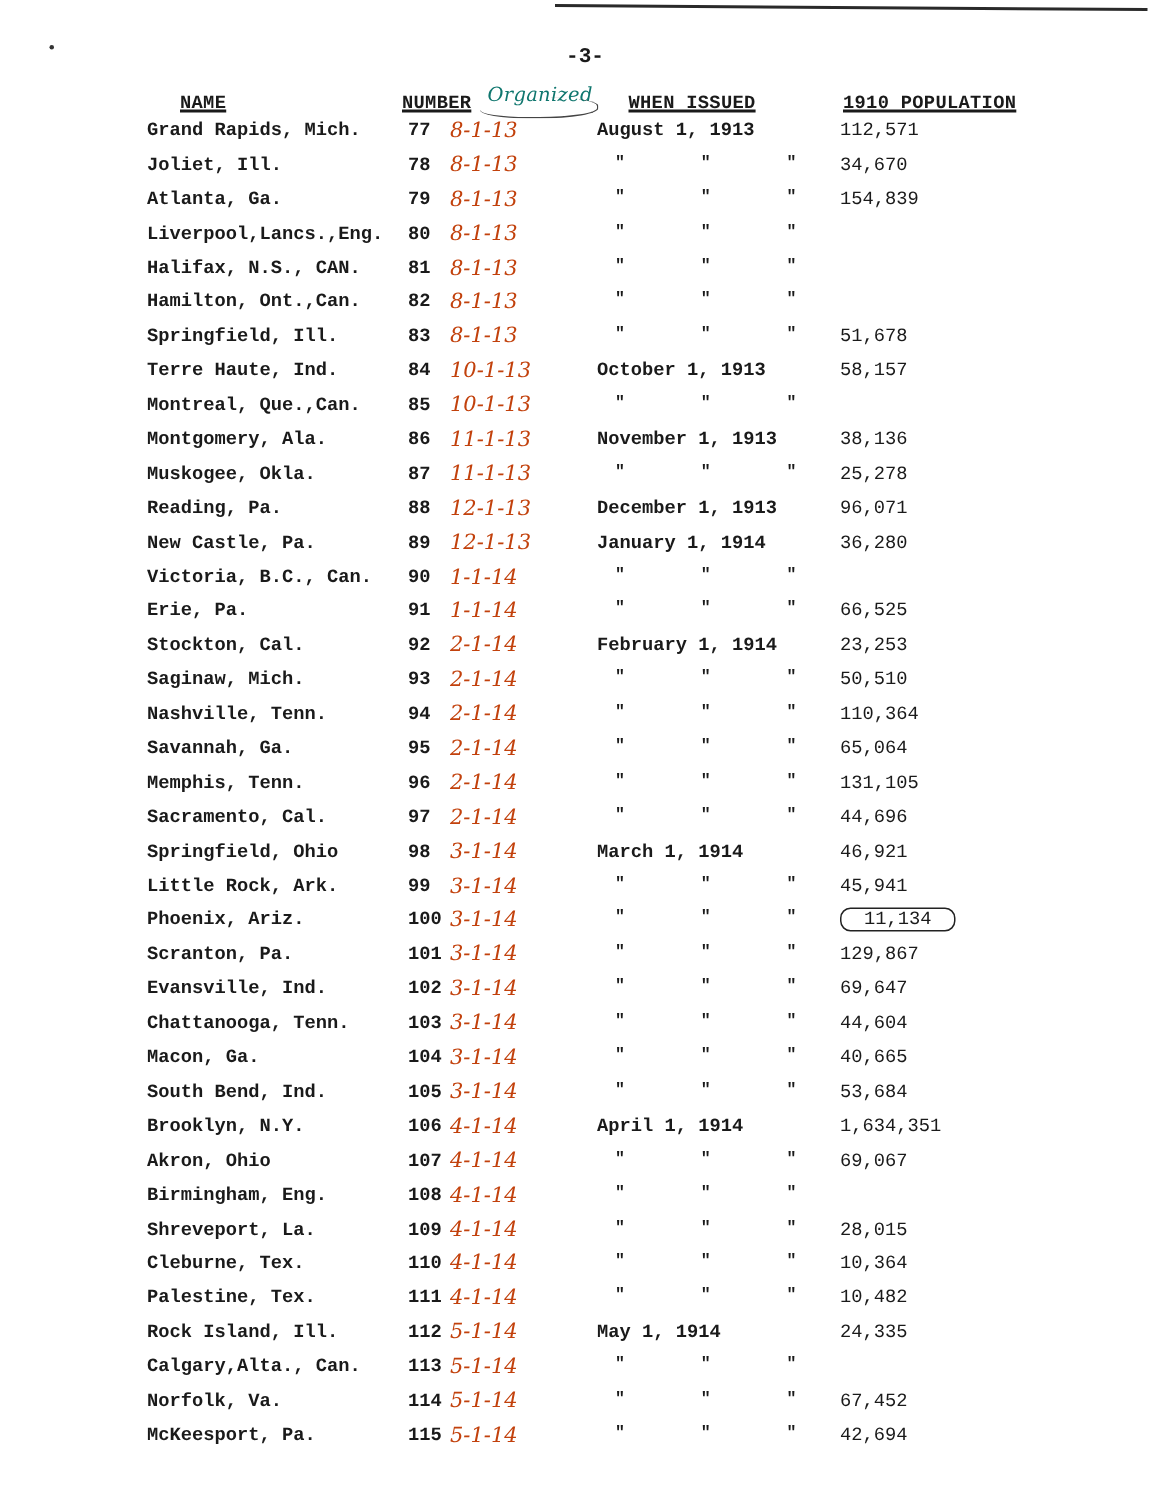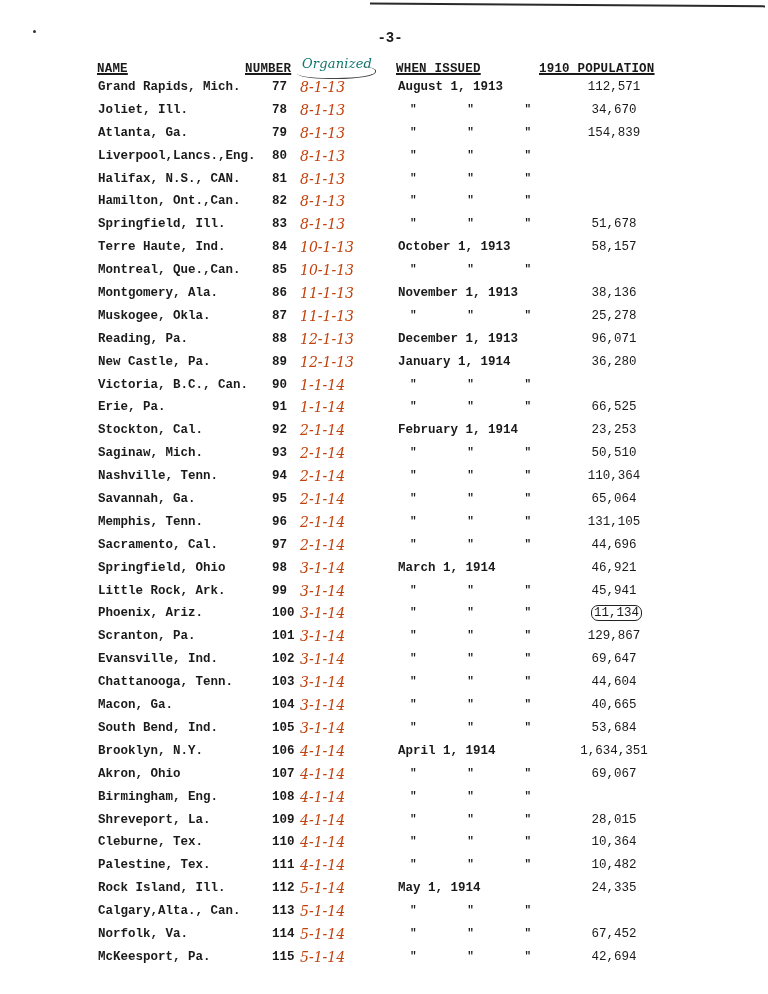--- a/index.html
+++ b/index.html
@@ -3,37 +3,37 @@
 <meta charset="utf-8">
 <style>
   html, body { margin: 0; padding: 0; }
   body {
     width: 768px; height: 994px; background: #ffffff; position: relative; overflow: hidden;
     font-family: "Liberation Mono", "DejaVu Sans Mono", monospace; color: #1a1a1a;
   }
   .top-rule { position: absolute; top: 4px; left: 370px; width: 395px; height: 2px; background: #2a2a2a; transform: rotate(0.4deg); }
   .speck { position: absolute; left: 33px; top: 30px; width: 3px; height: 3px; background: #333; border-radius: 50%; }
   .page-num { position: absolute; top: 30px; left: 0; width: 768px; padding-left: 6px; text-align: center; font-weight: bold; font-size: 14px; }
-  .hdr { position: absolute; top: 62px; font-weight: bold; font-size: 12.5px; text-decoration: underline; text-decoration-thickness: 2px; letter-spacing: 0.2px; }
+  .hdr { position: absolute; top: 62px; font-weight: bold; font-size: 12.5px; text-decoration: underline; text-decoration-thickness: 2px; letter-spacing: 0.2px; margin-left: 23px; }
   .hdr-name { left: 97px; }
   .hdr-num { left: 245px; }
   .hdr-org { left: 302px; top: 56px; font-family: "DejaVu Serif", serif; font-style: italic; font-weight: normal; text-decoration: none; font-size: 13px; color: #0f766e; }
   .hdr-org::after { content: ""; position: absolute; left: -5px; right: -4px; top: 9px; height: 13px; border: 1px solid #444; border-radius: 50% 40% 50% 40%; border-left: none; border-top: none; }
   .hdr-when { left: 396px; }
   .hdr-pop { left: 539px; }
   .rows { position: absolute; top: 80px; left: 0; width: 665px; }
   .row { position: relative; height: 22.9px; font-size: 12.5px; font-weight: bold; }
   .row span { position: absolute; top: 0; white-space: nowrap; }
   .c-name { left: 98px; }
   .c-num { left: 272px; width: 36px; text-align: left; }
   .c-org { left: 300px; font-family: "DejaVu Serif", serif; font-style: italic; font-weight: normal; font-size: 14px; color: #c2410c; top: -1px !important; }
   .c-when { left: 398px; }
   .c-when.ditto { left: 410px; letter-spacing: 22px; font-size: 11px; }
-  .c-pop { left: 560px; width: 108px; text-align: center; font-family: "Liberation Mono", monospace; font-weight: normal; }
-  .circled { border: 1.5px solid #222; border-radius: 7px; padding: 0 2px; margin-right: -5px; }
+  .c-pop { left: 560px; width: 108px; text-align: left; font-family: "Liberation Mono", monospace; font-weight: normal; }
+  .circled { border: 1.5px solid #222; border-radius: 7px; padding: 0 15px; margin-right: -5px; }
 </style>
 </head>
 <body>
 
 <div class="top-rule"></div>
 <div class="speck"></div>
 <div class="page-num">-3-</div>
 
 <div class="hdr hdr-name">NAME</div>
 <div class="hdr hdr-num">NUMBER</div>

